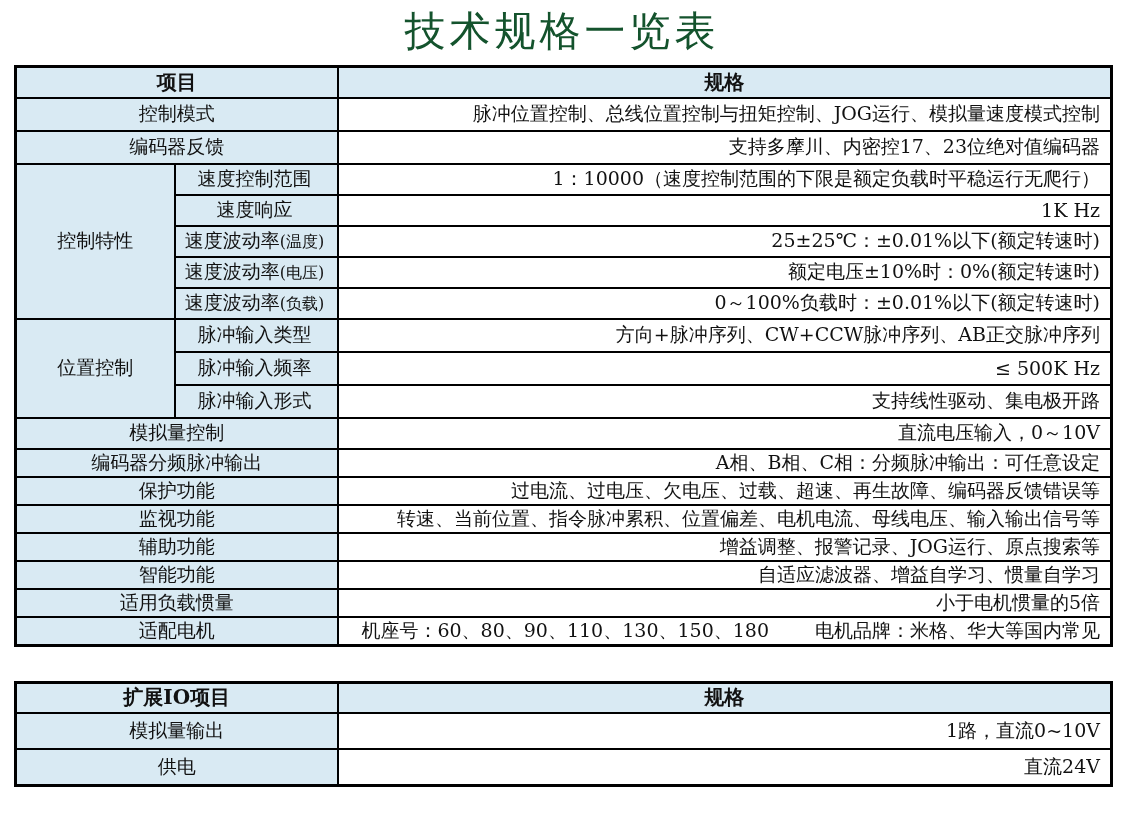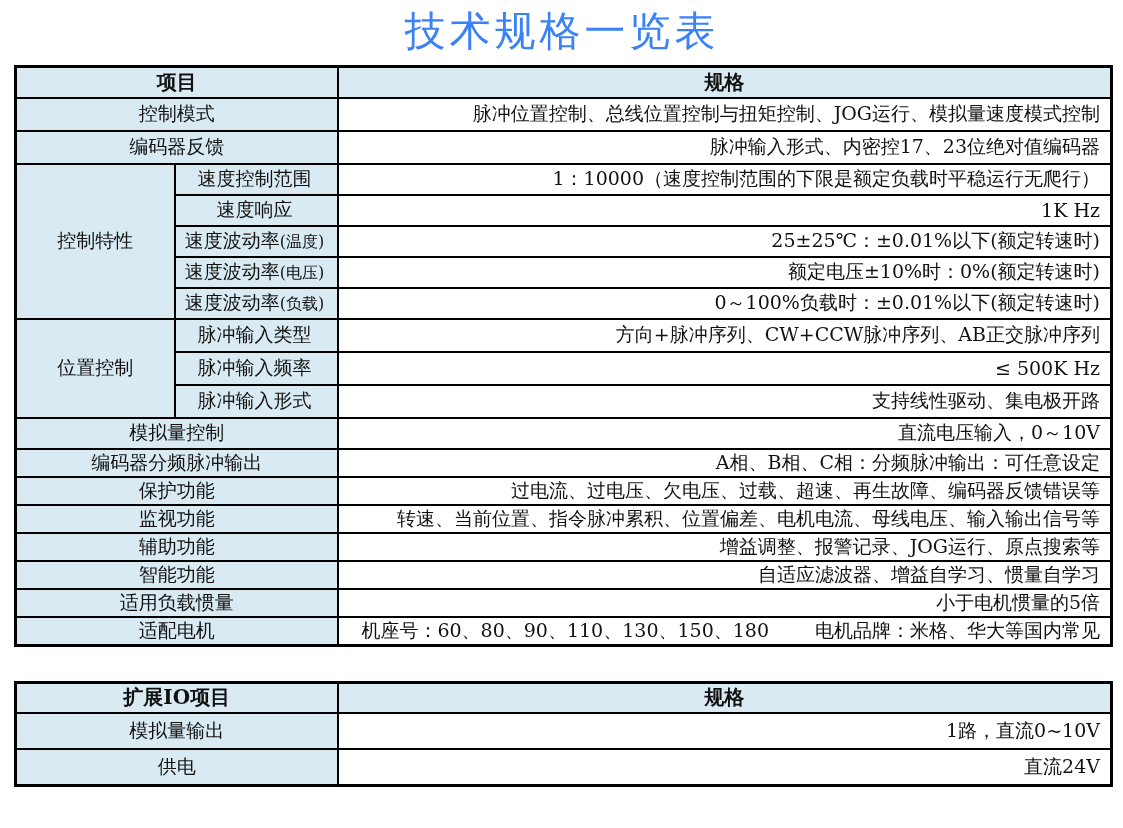--- a/index.html
+++ b/index.html
@@ -15,21 +15,21 @@
   .page {
     width: 1096px;
     margin: 0 0 0 14px;
   }
   .title {
     text-align: center;
     font-size: 41px;
     letter-spacing: 4px;
     margin: 4px 0 6px 0;
     font-weight: 500;
-    color: #3b82f6;
+    color: #14532d;
     white-space: nowrap;
   }
   table {
     border-collapse: collapse;
     table-layout: fixed;
     width: 1096px;
     border: 3px solid #000000;
   }
   td, th {
     border: 2px solid #000000;
@@ -78,21 +78,21 @@
       <th class="hdr" colspan="2">项目</th>
       <th class="hdr">规格</th>
     </tr>
 
     <tr class="r33">
       <td class="lab" colspan="2">控制模式</td>
       <td class="val">脉冲位置控制、总线位置控制与扭矩控制、JOG运行、模拟量速度模式控制</td>
     </tr>
     <tr class="r33">
       <td class="lab" colspan="2">编码器反馈</td>
-      <td class="val">脉冲输入形式、内密控17、23位绝对值编码器</td>
+      <td class="val">支持多摩川、内密控17、23位绝对值编码器</td>
     </tr>
 
     <tr class="r31">
       <td class="lab" rowspan="5">控制特性</td>
       <td class="lab sub"><span>速度控制范围</span><span class="suffix"></span></td>
       <td class="val">1：10000（速度控制范围的下限是额定负载时平稳运行无爬行）</td>
     </tr>
     <tr class="r31">
       <td class="lab sub"><span>速度响应</span><span class="suffix"></span></td>
       <td class="val">1K Hz</td>

